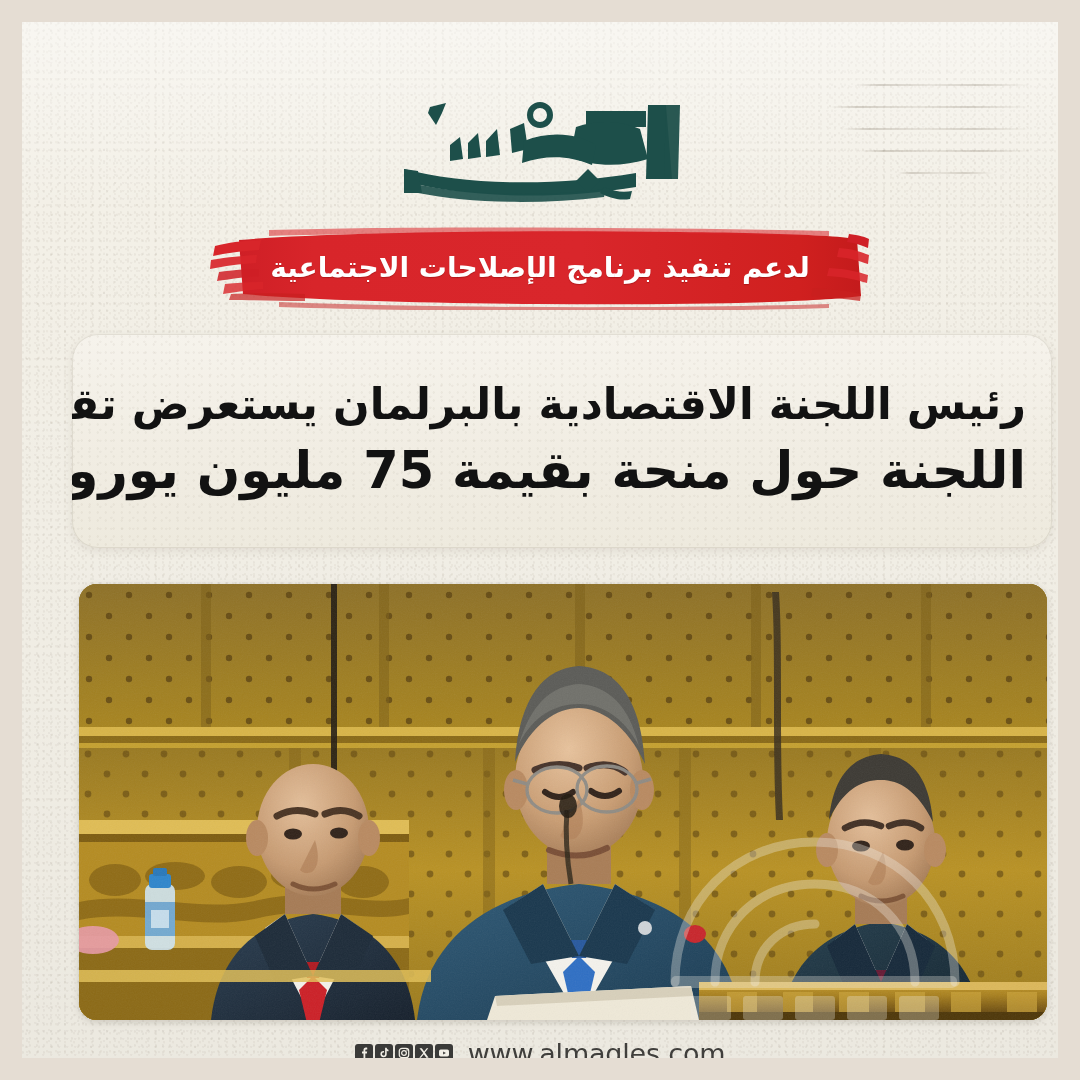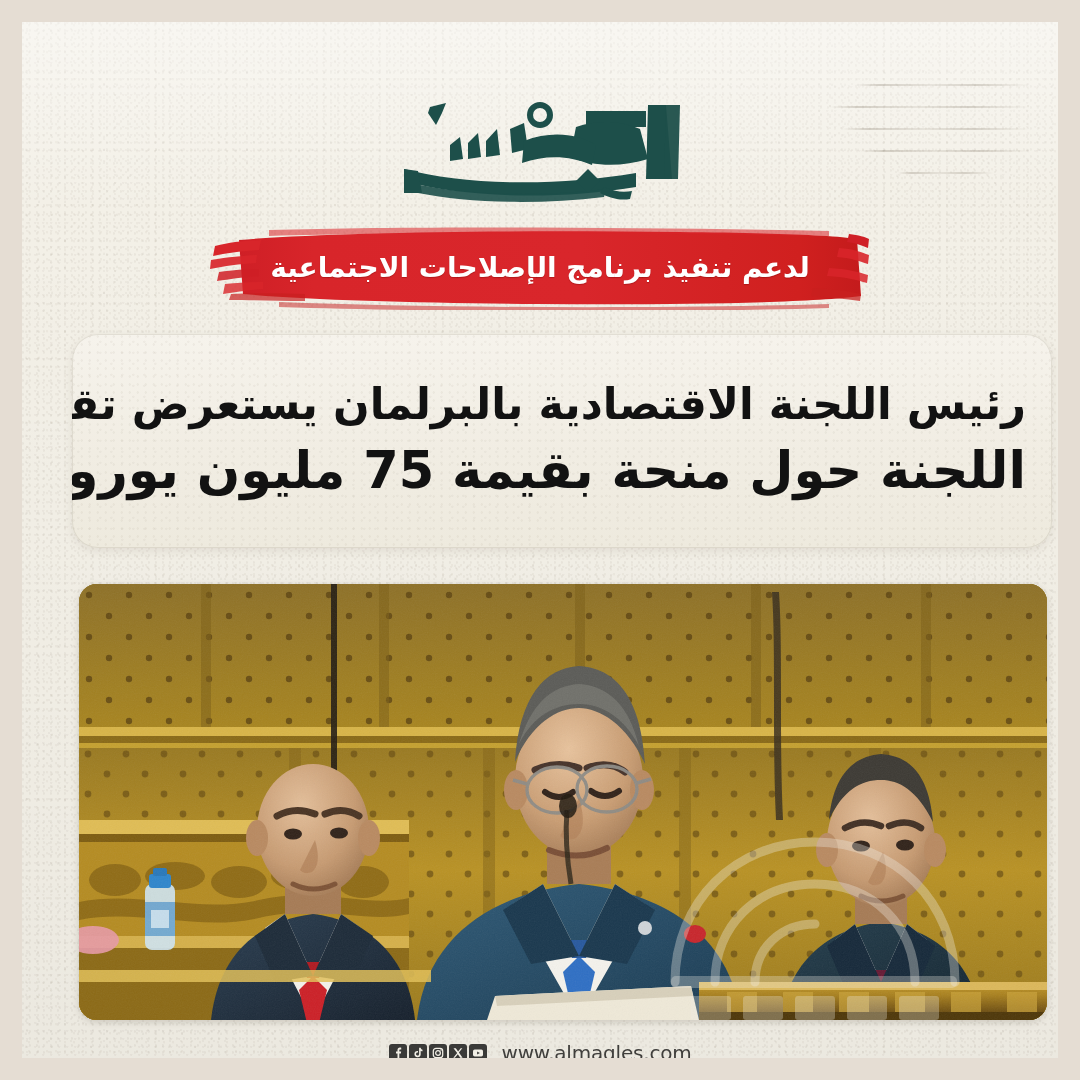--- a/index.html
+++ b/index.html
@@ -129,21 +129,21 @@
     display:flex;align-items:center;justify-content:center;gap:0;
   }
   .soc{
     width:18px;height:18px;border-radius:3px;background:#3a3a38;
     display:inline-flex;align-items:center;justify-content:center;
     margin-right:2px;flex:none;
   }
   .soc svg{display:block;}
   #site-url{
     font-family:"DejaVu Sans","Liberation Sans",sans-serif;
-    font-size:20px;color:#403f3c;letter-spacing:-.2px;margin-left:13px;
+    font-size:27px;color:#403f3c;letter-spacing:-.2px;margin-left:13px;
     font-weight:normal;
   }
 </style>
 </head>
 <body>
 
 <div id="poster">
   <div id="panel">
 
     <div id="calligraphy">

